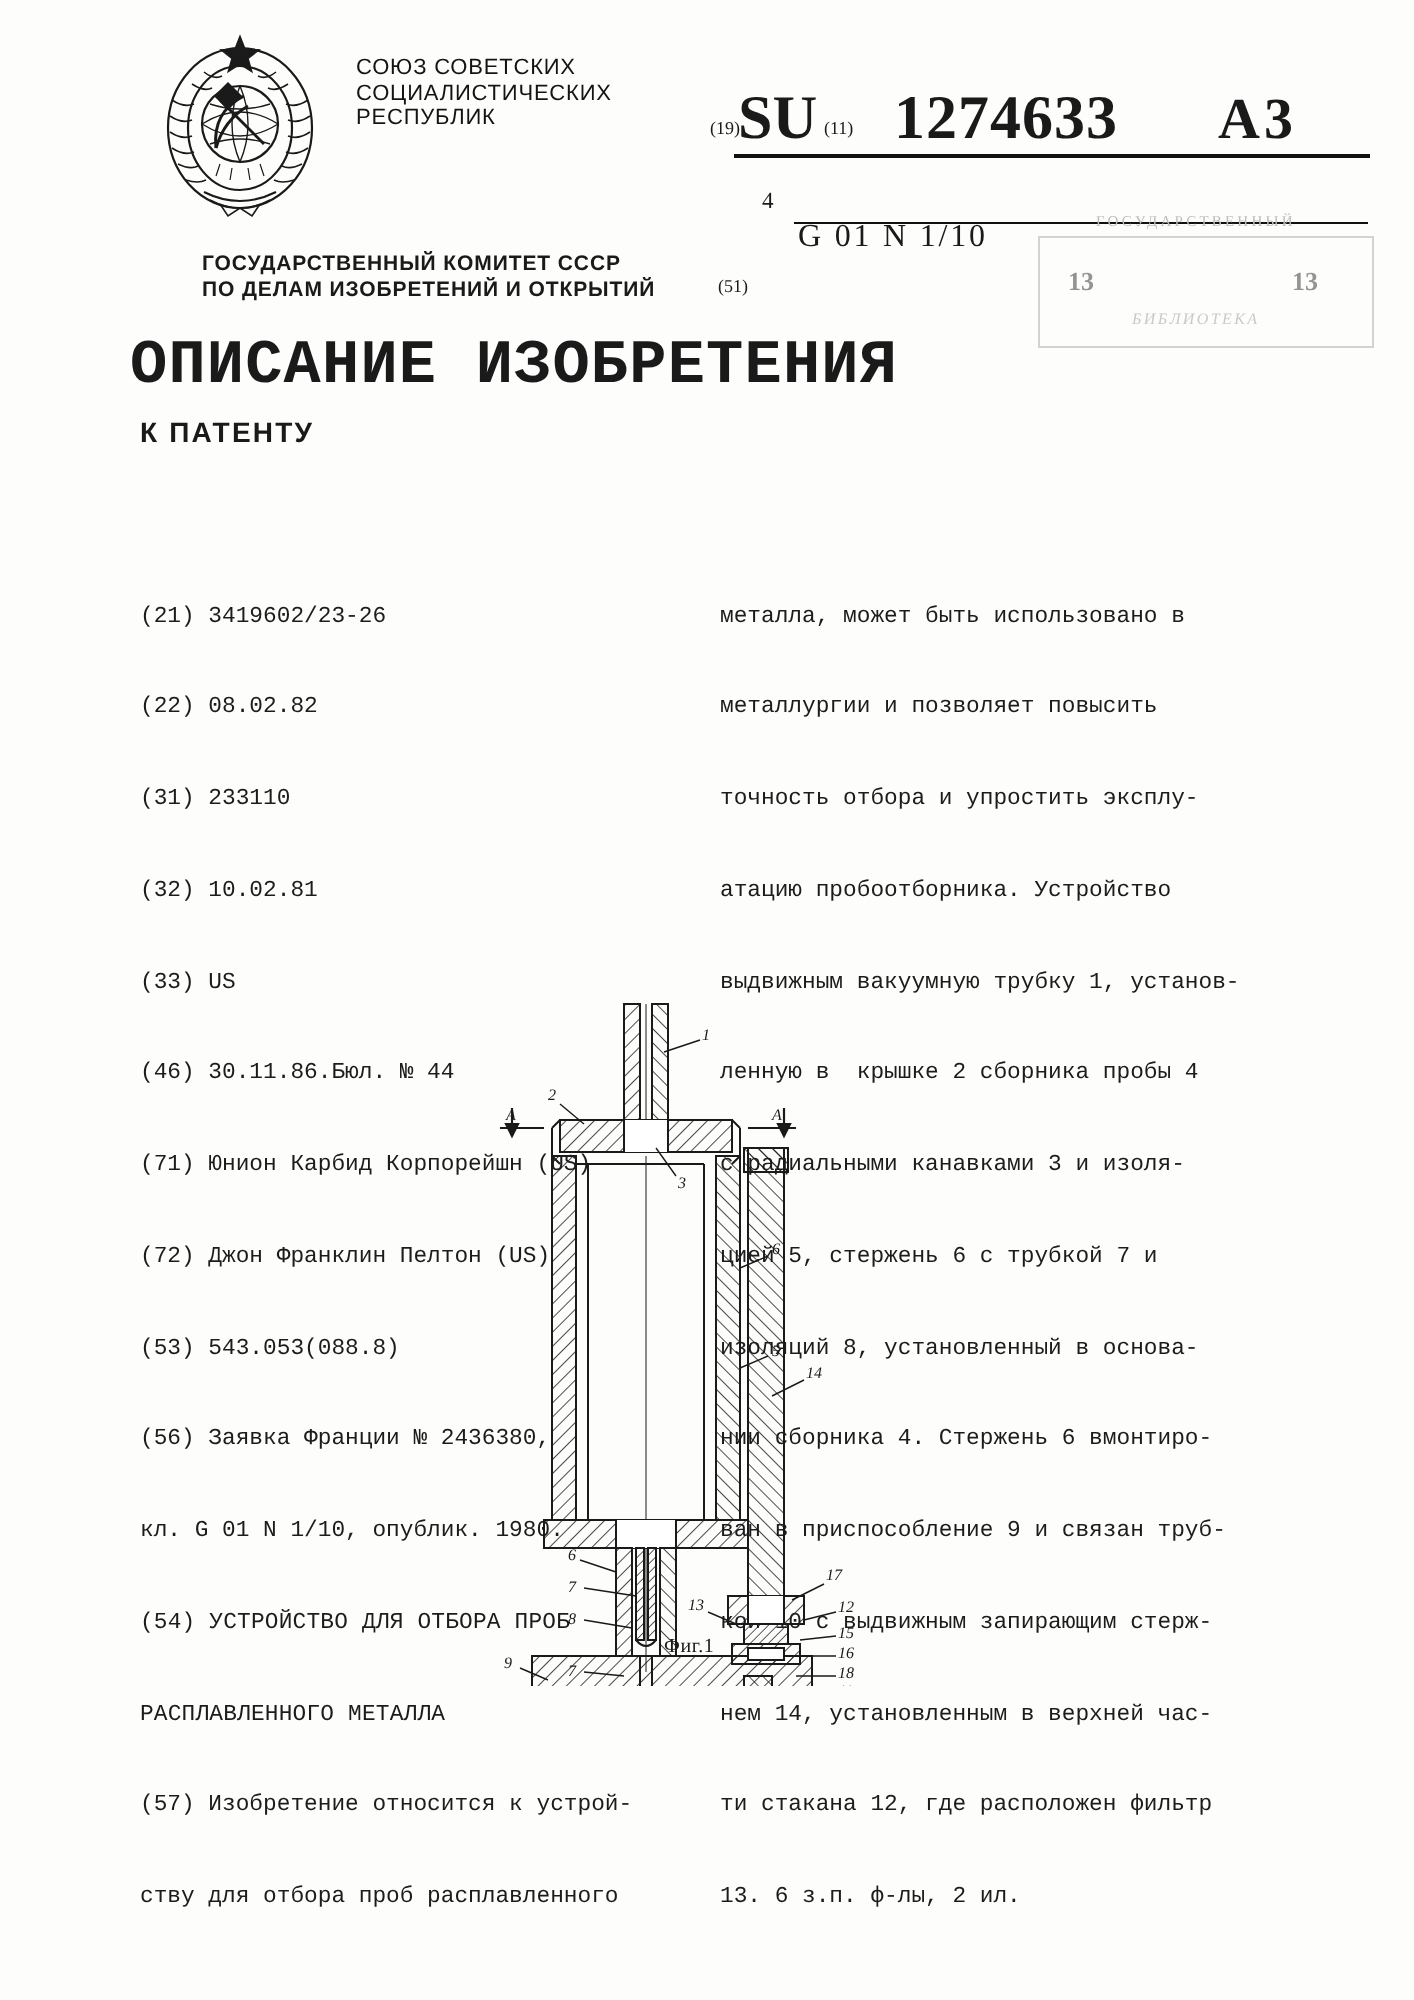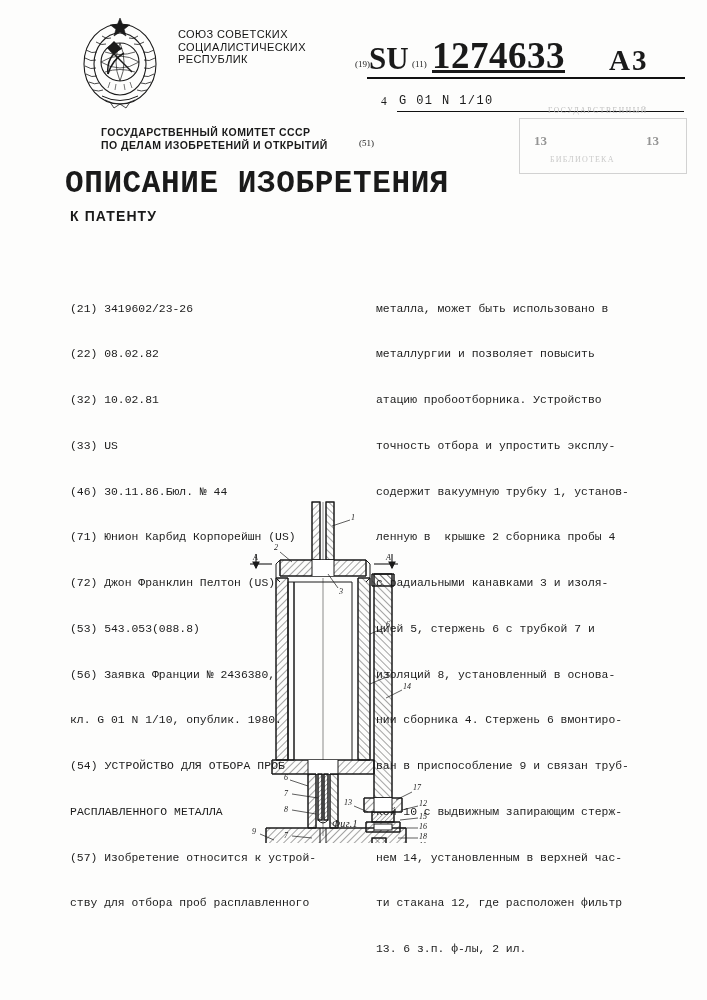--- a/index.html
+++ b/index.html
@@ -61,27 +61,26 @@
     position: absolute;
     left: 14px;
     bottom: -1px;
     font-family: "Liberation Serif", serif;
     font-weight: bold;
     font-size: 31px;
     letter-spacing: 0px;
   }
   .kindline .num {
     position: absolute;
-    left: 77px;
+    left: 92px;
     bottom: -1px;
     font-family: "Liberation Serif", serif;
     font-weight: bold;
-    font-size: 37px;
+    font-size: 31px;
     letter-spacing: 0.5px;
-    text-decoration: underline;
   }
   .kindline .kind {
     position: absolute;
     left: 254px;
     bottom: -1px;
     font-family: "Liberation Serif", serif;
     font-weight: bold;
     font-size: 29px;
     letter-spacing: 2px;
   }
@@ -109,24 +108,24 @@
   }
   .ipcline .four {
     position: absolute;
     left: 22px;
     top: 3px;
     font-size: 11.5px;
   }
   .ipcline .ipc {
     position: absolute;
     left: 40px;
-    top: 2px;
-    font-size: 12px;
+    top: 18px;
+    font-size: 16px;
     letter-spacing: 1.4px;
-    font-family: Liberation Mono, monospace;
+    font-family: Liberation Serif, serif;
   }
   .ipcline .rule {
     position: absolute;
     left: 38px;
     right: 0;
     top: 19px;
     border-bottom: 1.6px solid #111;
   }
 
   .stamp-box {
@@ -143,25 +142,26 @@
     font-family: "Liberation Serif", serif;
     font-size: 13px;
     font-weight: bold;
     color: #555;
     top: 14px;
   }
   .stamp-box .sm.l { left: 14px; }
   .stamp-box .sm.r { left: 126px; }
   .stamp-box .faint {
     position: absolute;
-    left: 30px;
+    left: 46px;
     top: 36px;
     font-size: 8px;
     color: #aaa;
     letter-spacing: 1.2px;
+    font-style: italic;
   }
   .stamp-top-faint {
     position: absolute;
     left: 548px;
     top: 106px;
     font-size: 7.5px;
     color: #bdbdbd;
     letter-spacing: 1.6px;
   }
 
@@ -200,38 +200,37 @@
   
   .col {
     position: absolute;
     font-family: "Liberation Mono", monospace;
     font-size: 11.4px;
     line-height: 15.25px;
     color: #1c1c1c;
     white-space: pre;
   }
   .col.left  { left: 70px;  top: 271px; width: 280px; }
-  .col.right { left: 376px; top: 271px; width: 310px; }
+  .col.right { left: 360px; top: 271px; width: 310px; }
   .col .ln { white-space: pre; }
   .col .ln.caps { letter-spacing: 0.1px; }
 
   
   .figure {
     position: absolute;
     left: 246px;
     top: 498px;
     width: 210px;
     height: 345px;
   }
   .figcap {
     position: absolute;
     left: 332px;
     top: 818px;
     font-family: "Liberation Serif", serif;
-    font-style: italic;
     font-size: 10px;
     letter-spacing: 0.3px;
   }
 </style>
 </head>
 <body>
 
 <div class="page">
 
   <div class="emblem">
@@ -307,40 +306,41 @@
     <div>ГОСУДАРСТВЕННЫЙ КОМИТЕТ СССР</div>
     <div>ПО ДЕЛАМ ИЗОБРЕТЕНИЙ И ОТКРЫТИЙ</div>
   </div>
 
   <div class="doc-title">ОПИСАНИЕ ИЗОБРЕТЕНИЯ</div>
   <div class="doc-subtitle">К ПАТЕНТУ</div>
 
   <div class="col left">
     <div class="ln">(21) 3419602/23-26</div>
     <div class="ln">(22) 08.02.82</div>
+    <div class="ln">(31) 233110</div>
     <div class="ln">(32) 10.02.81</div>
     <div class="ln">(33) US</div>
     <div class="ln">(46) 30.11.86.Бюл. № 44</div>
     <div class="ln">(71) Юнион Карбид Корпорейшн (US)</div>
     <div class="ln">(72) Джон Франклин Пелтон (US)</div>
     <div class="ln">(53) 543.053(088.8)</div>
     <div class="ln">(56) Заявка Франции № 2436380,</div>
     <div class="ln">кл. G 01 N 1/10, опублик. 1980.</div>
     <div class="ln caps">(54) УСТРОЙСТВО ДЛЯ ОТБОРА ПРОБ</div>
     <div class="ln caps">РАСПЛАВЛЕННОГО МЕТАЛЛА</div>
     <div class="ln">(57) Изобретение относится к устрой-</div>
     <div class="ln">ству для отбора проб расплавленного</div>
   </div>
 
   <div class="col right">
     <div class="ln">металла, может быть использовано в</div>
     <div class="ln">металлургии и позволяет повысить</div>
+    <div class="ln">точность отбора и упростить эксплу-</div>
     <div class="ln">атацию пробоотборника. Устройство</div>
-    <div class="ln">точность отбора и упростить эксплу-</div>
-    <div class="ln">содержит вакуумную трубку 1, установ-</div>
+    <div class="ln">выдвижным вакуумную трубку 1, установ-</div>
     <div class="ln">ленную в  крышке 2 сборника пробы 4</div>
     <div class="ln">с радиальными канавками 3 и изоля-</div>
     <div class="ln">цией 5, стержень 6 с трубкой 7 и</div>
     <div class="ln">изоляций 8, установленный в основа-</div>
     <div class="ln">нии сборника 4. Стержень 6 вмонтиро-</div>
     <div class="ln">ван в приспособление 9 и связан труб-</div>
     <div class="ln">кой 10 с выдвижным запирающим стерж-</div>
     <div class="ln">нем 14, установленным в верхней час-</div>
     <div class="ln">ти стакана 12, где расположен фильтр</div>
     <div class="ln">13. 6 з.п. ф-лы, 2 ил.</div>

